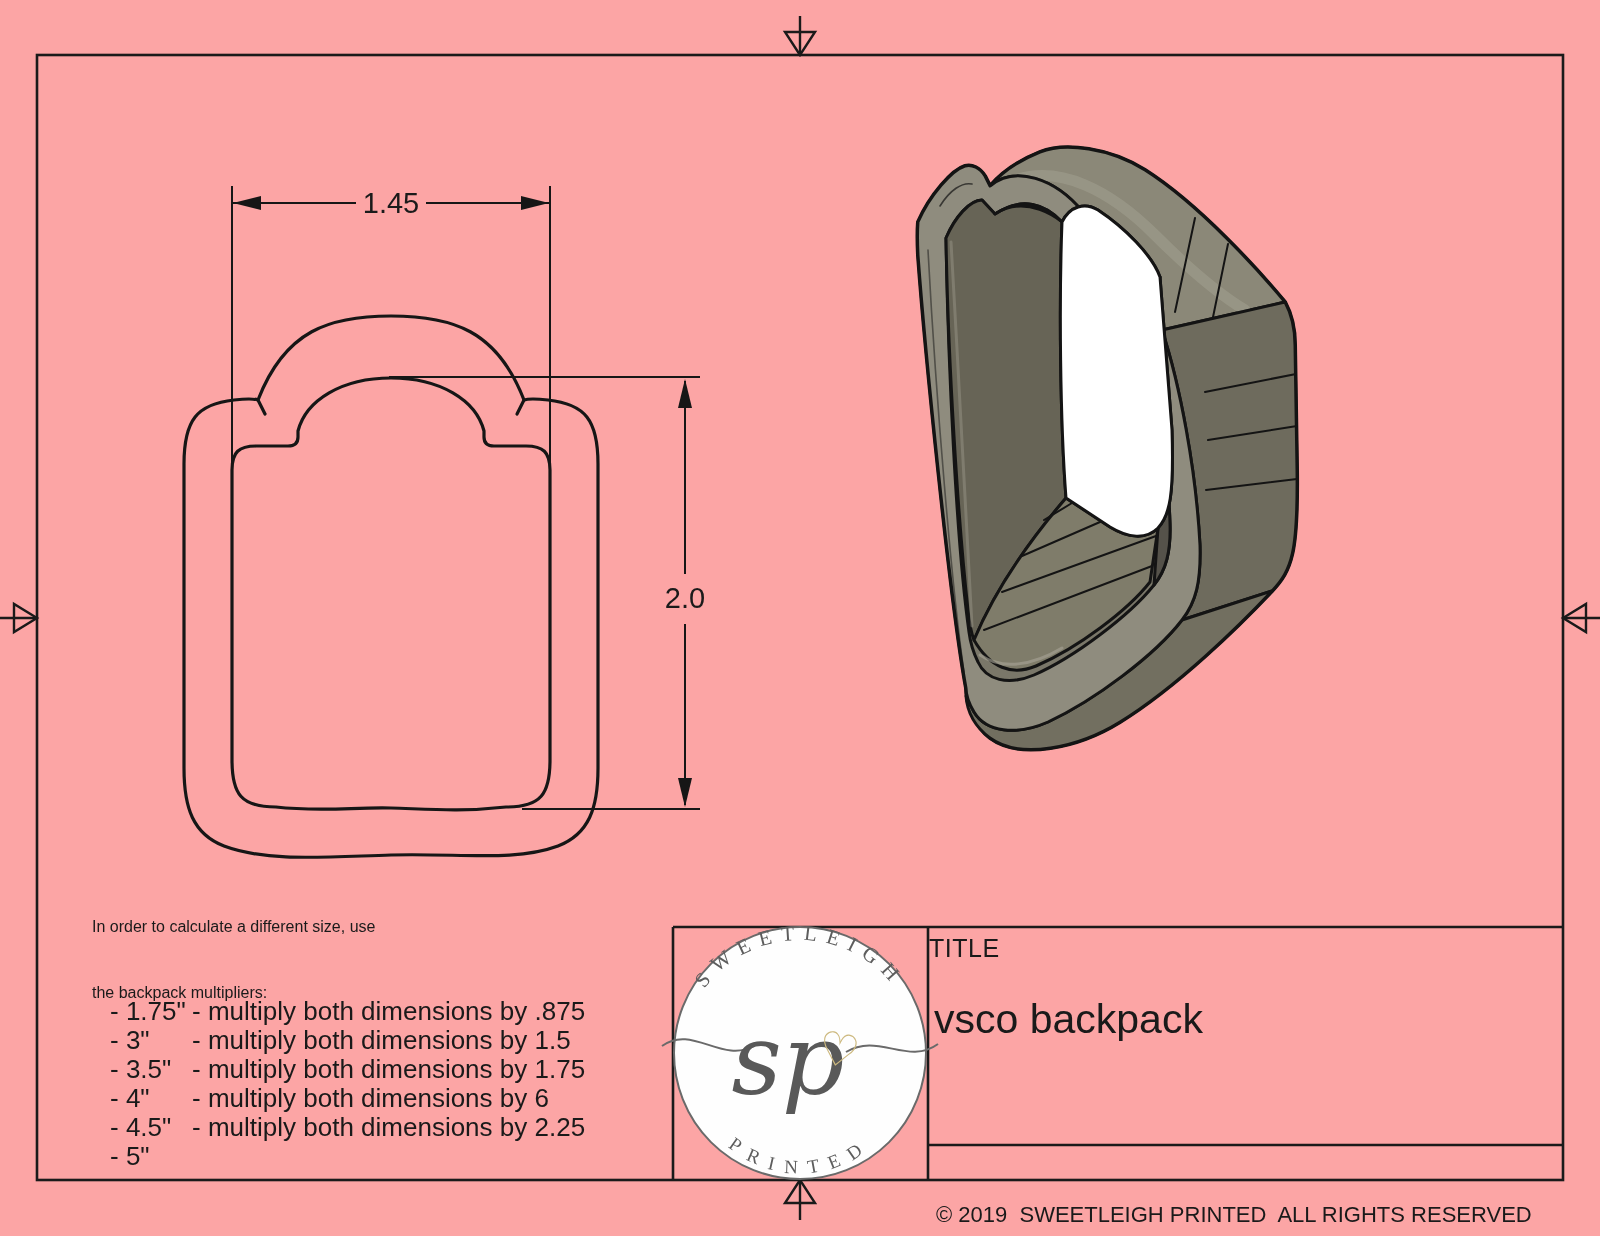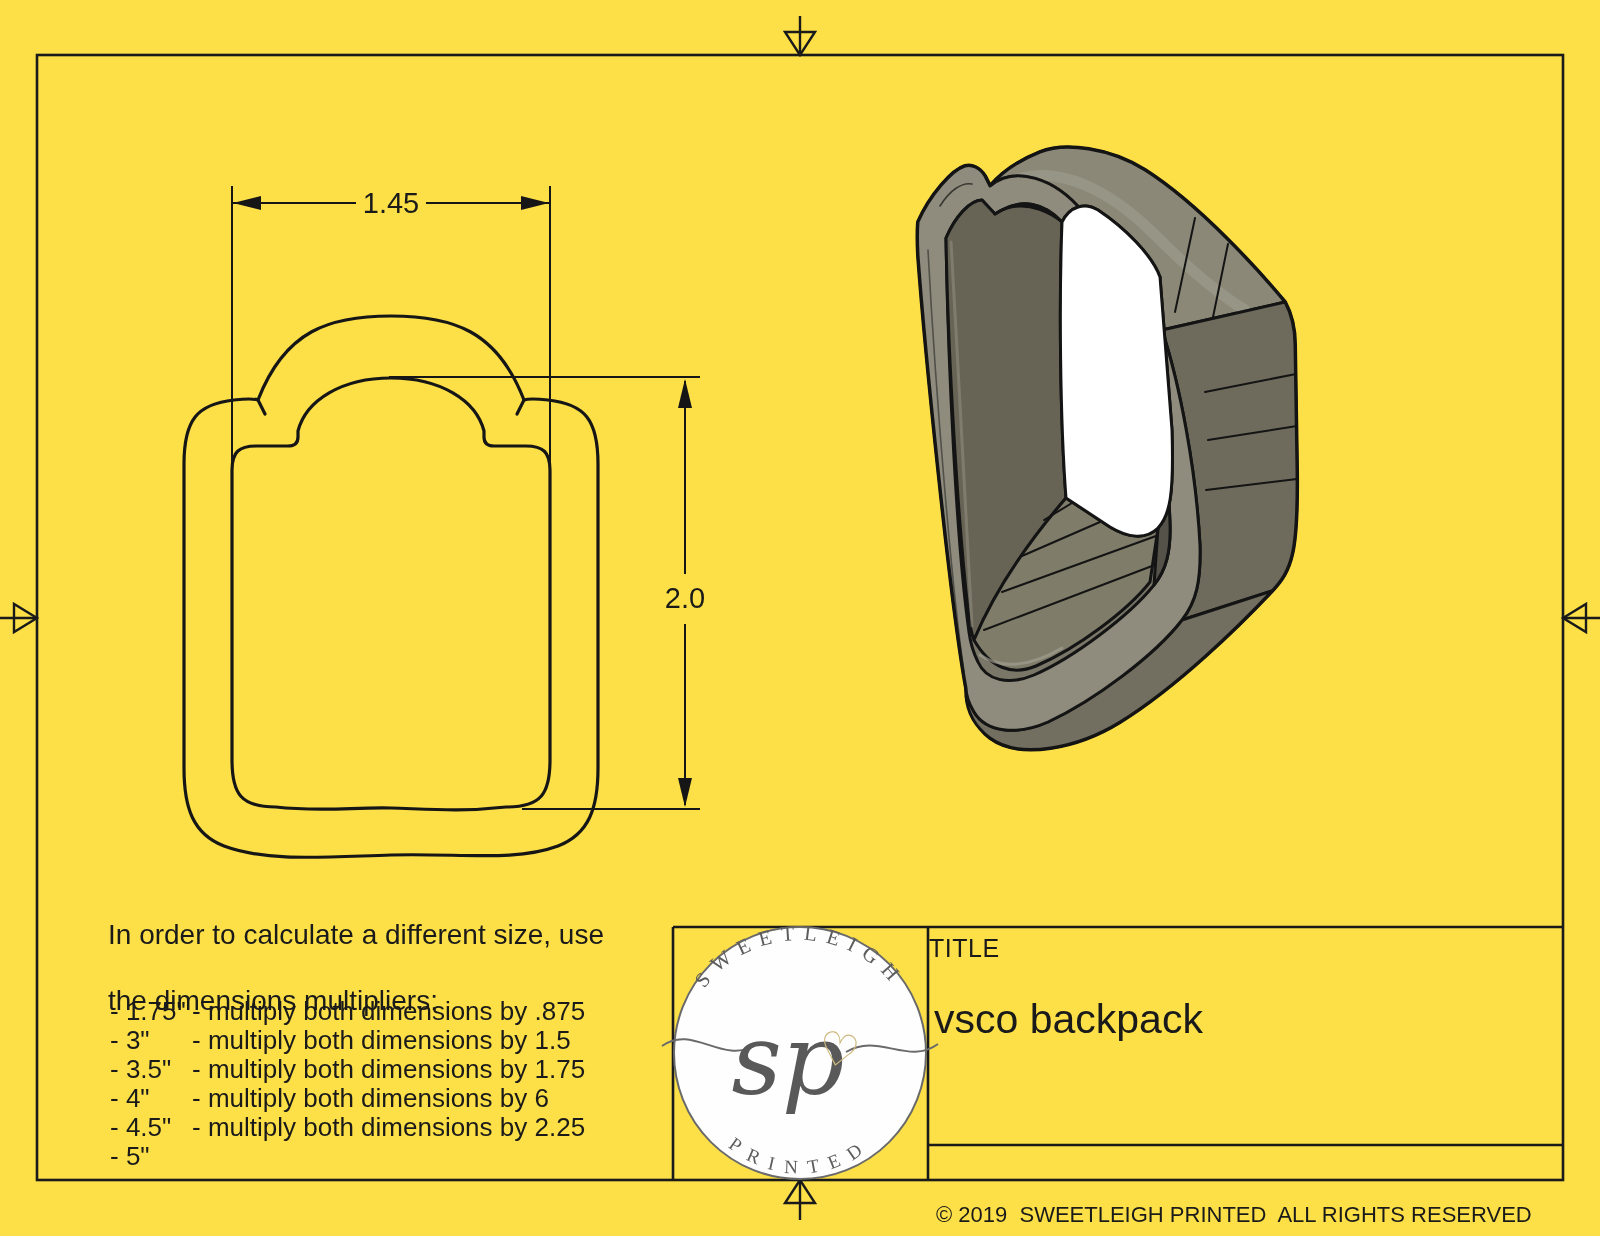--- a/index.html
+++ b/index.html
@@ -1,20 +1,20 @@
 <!DOCTYPE html>
 <html><head>
 <meta charset="utf-8">
 <style>
   html,body{margin:0;padding:0;background:#ffffff;}
-  #sheet{position:relative;width:1600px;height:1236px;background:#fde047;overflow:hidden;
+  #sheet{position:relative;width:1600px;height:1236px;background:#fca5a5;overflow:hidden;
          font-family:"Liberation Sans", sans-serif;color:#1a1a1a;}
   #artwork{position:absolute;left:0;top:0;}
   .txt{position:absolute;white-space:pre;}
-  #note{left:108px;top:910px;font-size:28px;line-height:33px;margin-top:8px;}
+  #note{left:92px;top:910px;font-size:16px;line-height:33px;}
   #mult-list{position:absolute;left:110px;top:997px;font-size:26px;line-height:29px;}
   .mrow{display:flex;}
   .msize{width:82px;flex:0 0 82px;}
   #title-label{left:929px;top:934px;font-size:25px;letter-spacing:.5px;}
   #title-text{left:934px;top:956px;font-size:41px;margin-top:40px;}
   #copyright{left:936px;top:1202px;font-size:22px;text-align:center;}
   svg text{font-family:"Liberation Sans", sans-serif;}
   .logo-arc{font-family:"Liberation Serif", serif;fill:#5d5d5d;}
   .mono{font-family:"DejaVu Serif", serif;font-style:italic;fill:#595959;}
 </style>
@@ -200,21 +200,21 @@
       <textPath href="#arcBottom" startOffset="50%" text-anchor="middle">PRINTED</textPath>
     </text>
     <path d="M 662,1046 C 692,1024 722,1064 754,1046" fill="none" stroke="#6a6a6a" stroke-width="2"></path>
     <path d="M 846,1052 C 878,1032 908,1066 938,1044" fill="none" stroke="#6a6a6a" stroke-width="2"></path>
     <text class="mono" x="788" y="1094" font-size="98" text-anchor="middle">sp</text>
     <text x="838" y="1066" font-size="46" text-anchor="middle" fill="#cdb97f" font-family="DejaVu Sans, sans-serif" transform="rotate(12 838 1052)">♡</text>
   </g>
 </svg>
 
   <div id="note" class="txt"><span>In order to calculate a different size, use</span><br>
-<span>the dimensions multipliers:</span></div>
+<span>the backpack multipliers:</span></div>
 
   <div id="mult-list">
     <div class="mrow">
       <span class="msize">- 1.75"</span>
       <span>- multiply both dimensions by .875</span>
     </div>
     <div class="mrow">
       <span class="msize">- 3"</span>
       <span>- multiply both dimensions by 1.5</span>
     </div>

